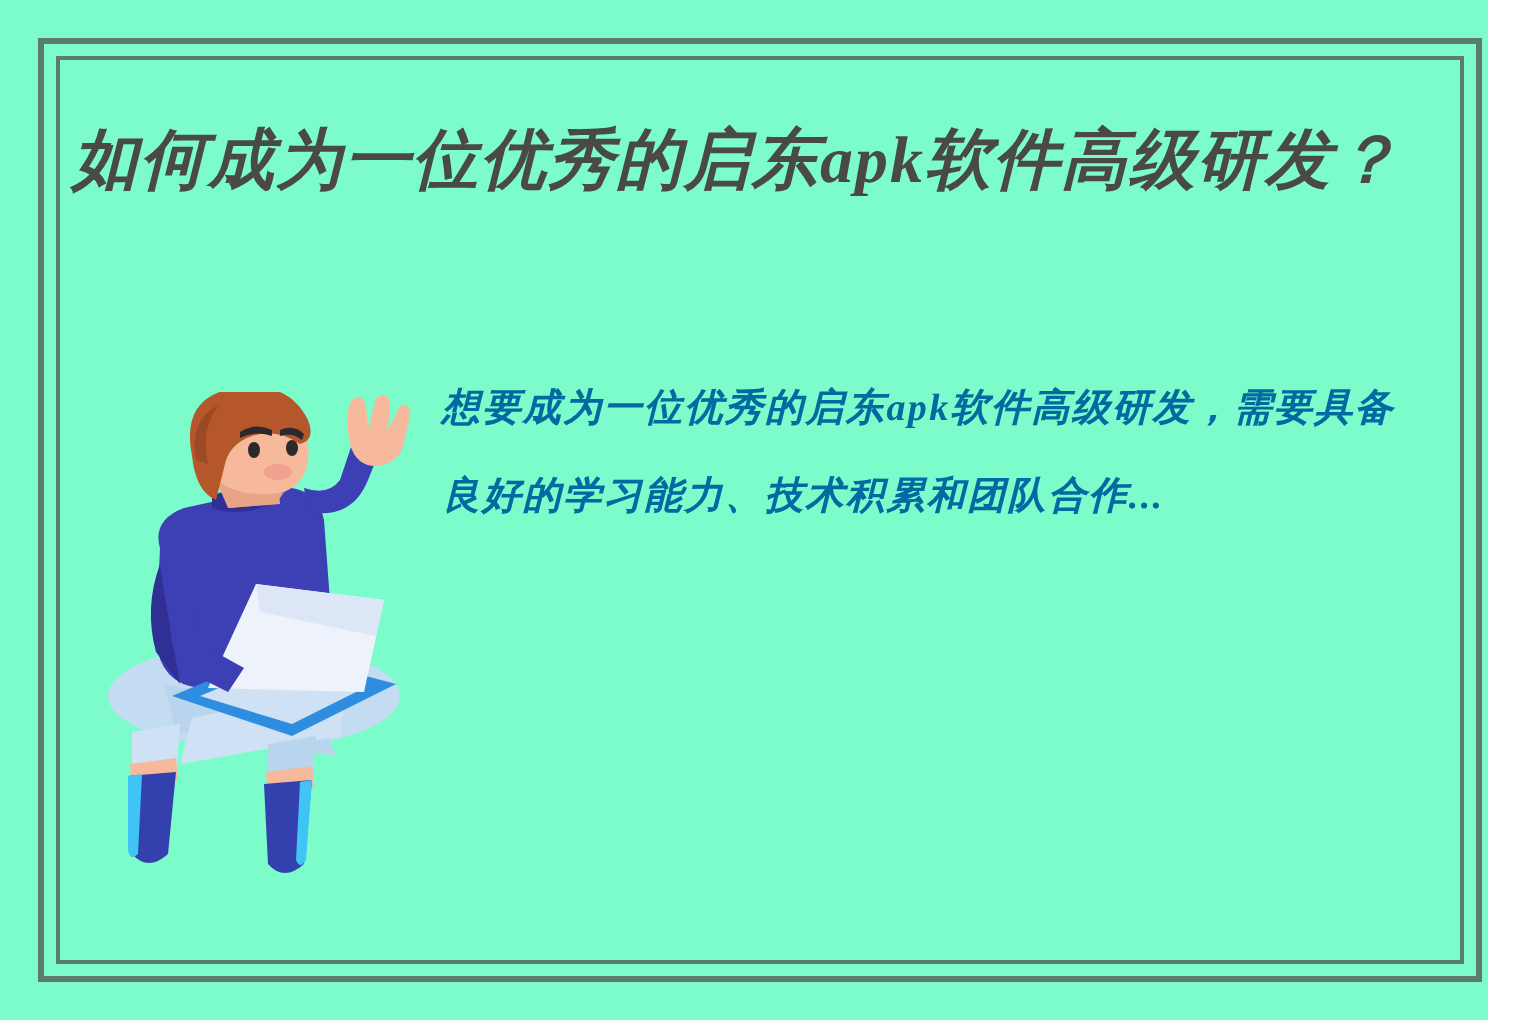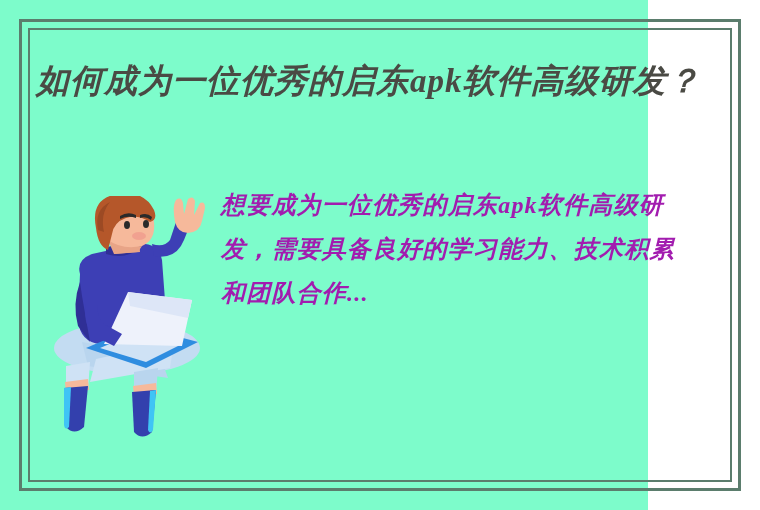--- a/index.html
+++ b/index.html
@@ -8,21 +8,21 @@
   }
   body {
     width: 760px;
     height: 510px;
     overflow: hidden;
     font-family: "Liberation Serif", serif;
   }
 
   #card {
     position: relative;
-    width: 648px;
+    width: 744px;
     height: 510px;
     background: #7dfccb;
     box-sizing: border-box;
   }
 
   
   .frame-outer {
     position: absolute;
     left: 19px;
     top: 19px;
@@ -61,24 +61,24 @@
   }
 
   #summary {
     position: absolute;
     left: 221px;
     top: 183px;
     width: 478px;
     font-family: "Liberation Serif", serif;
     font-style: italic;
     font-weight: bold;
-    font-size: 24px;
+    font-size: 19px;
     line-height: 44px;
     letter-spacing: 1.2px;
-    color: #a21caf;
+    color: #0369a1;
     word-break: break-all;
   }
 
   
   #illustration {
     position: absolute;
     left: 42px;
     top: 196px;
     width: 180px;
     height: 244px;

